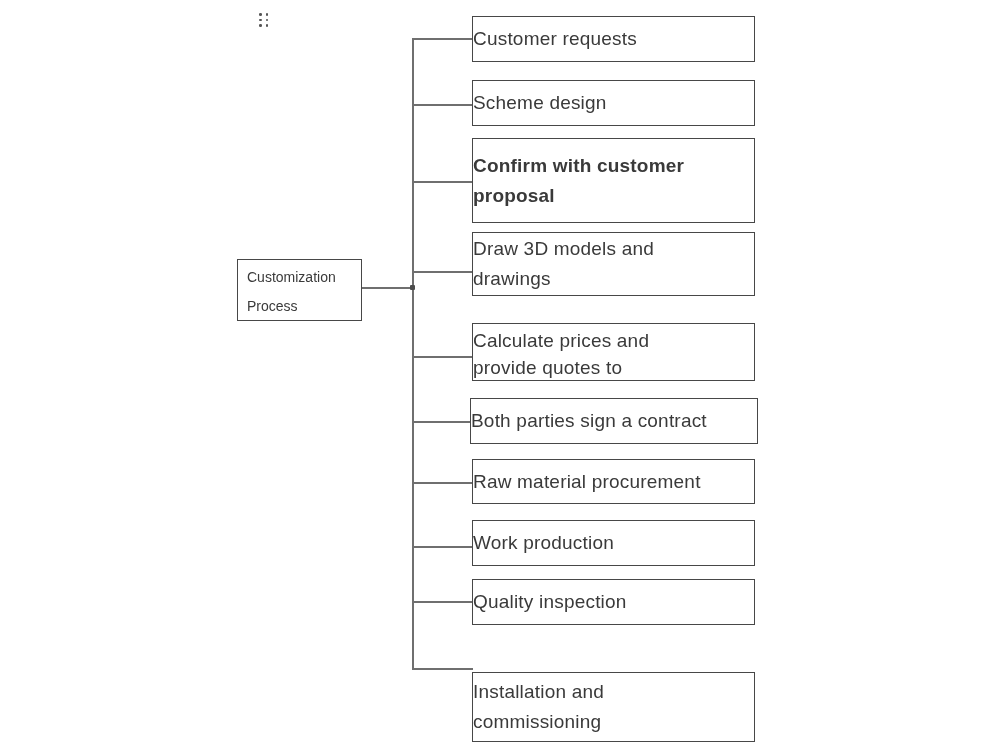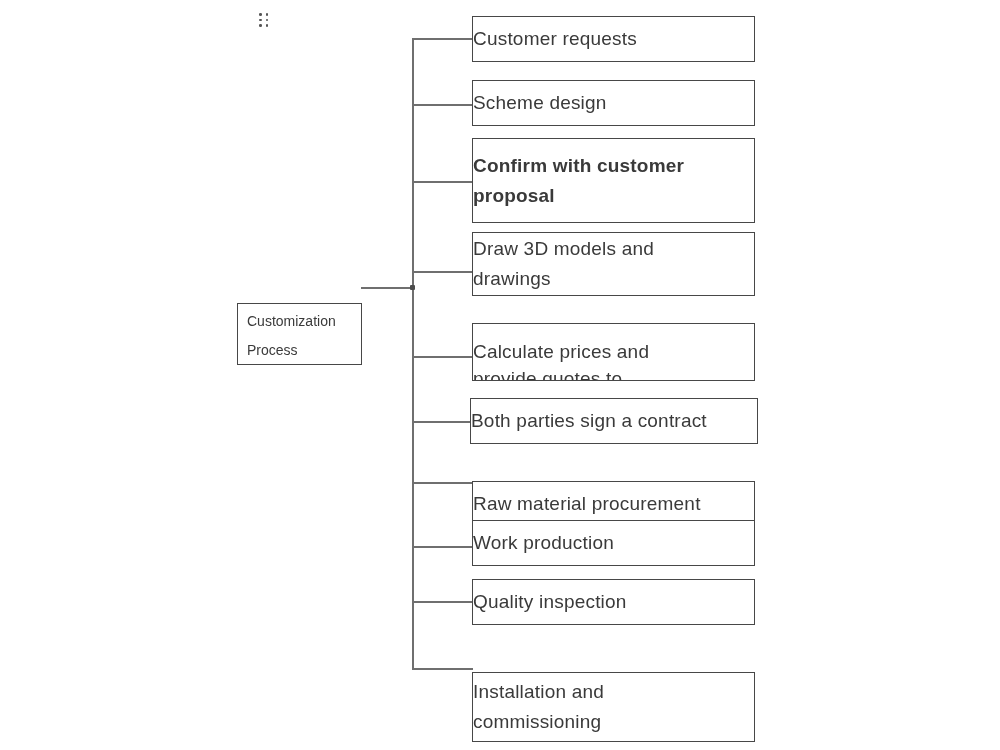--- a/index.html
+++ b/index.html
@@ -36,34 +36,33 @@
     align-items:flex-start;justify-content:center;
     text-align:center;
     color:#3a3a3a;
     font-size:19px;line-height:30px;
     letter-spacing:0.2px;
   }
   .b1{top:16px;height:46px;}
   .b2{top:80px;height:46px;}
   .b3{top:138px;height:85px;font-weight:bold;}
   .b4{top:232px;height:64px;}
-  .b5{top:323px;height:58px;justify-content:flex-start;overflow:hidden;line-height:27px;padding-top:14px;}
+  .b5{top:323px;height:58px;justify-content:flex-start;overflow:hidden;line-height:27px;padding-top:3px;}
   .b6{top:398px;left:470px;width:288px;height:46px;}
-  .b7{top:459px;height:45px;margin-top:22px;}
+  .b7{top:459px;height:45px;}
   .b8{top:520px;height:46px;}
   .b9{top:579px;height:46px;}
   .b10{top:672px;height:70px;}
   .root-node{
     left:237px;top:259px;width:125px;height:62px;
     align-items:flex-start;justify-content:flex-start;
     text-align:left;
     padding:3px 0 0 9px;
     font-size:14px;line-height:29px;
     letter-spacing:0;
-    margin-top:44px;
   }
   
   .vline{position:absolute;width:1.5px;background:#6f6f6f;}
   .trunk{left:412px;top:38px;height:632px;}
   .hline{position:absolute;height:1.5px;background:#6f6f6f;}
   .branch{left:413px;width:60px;}
   .y1{top:38px;}  .y2{top:104px;} .y3{top:181px;} .y4{top:271px;} .y5{top:356px;}
   .y6{top:421px;} .y7{top:482px;} .y8{top:546px;} .y9{top:601px;} .y10{top:668px;}
   .root-connector{left:361px;top:287px;width:52px;}
   .junction-dot{

